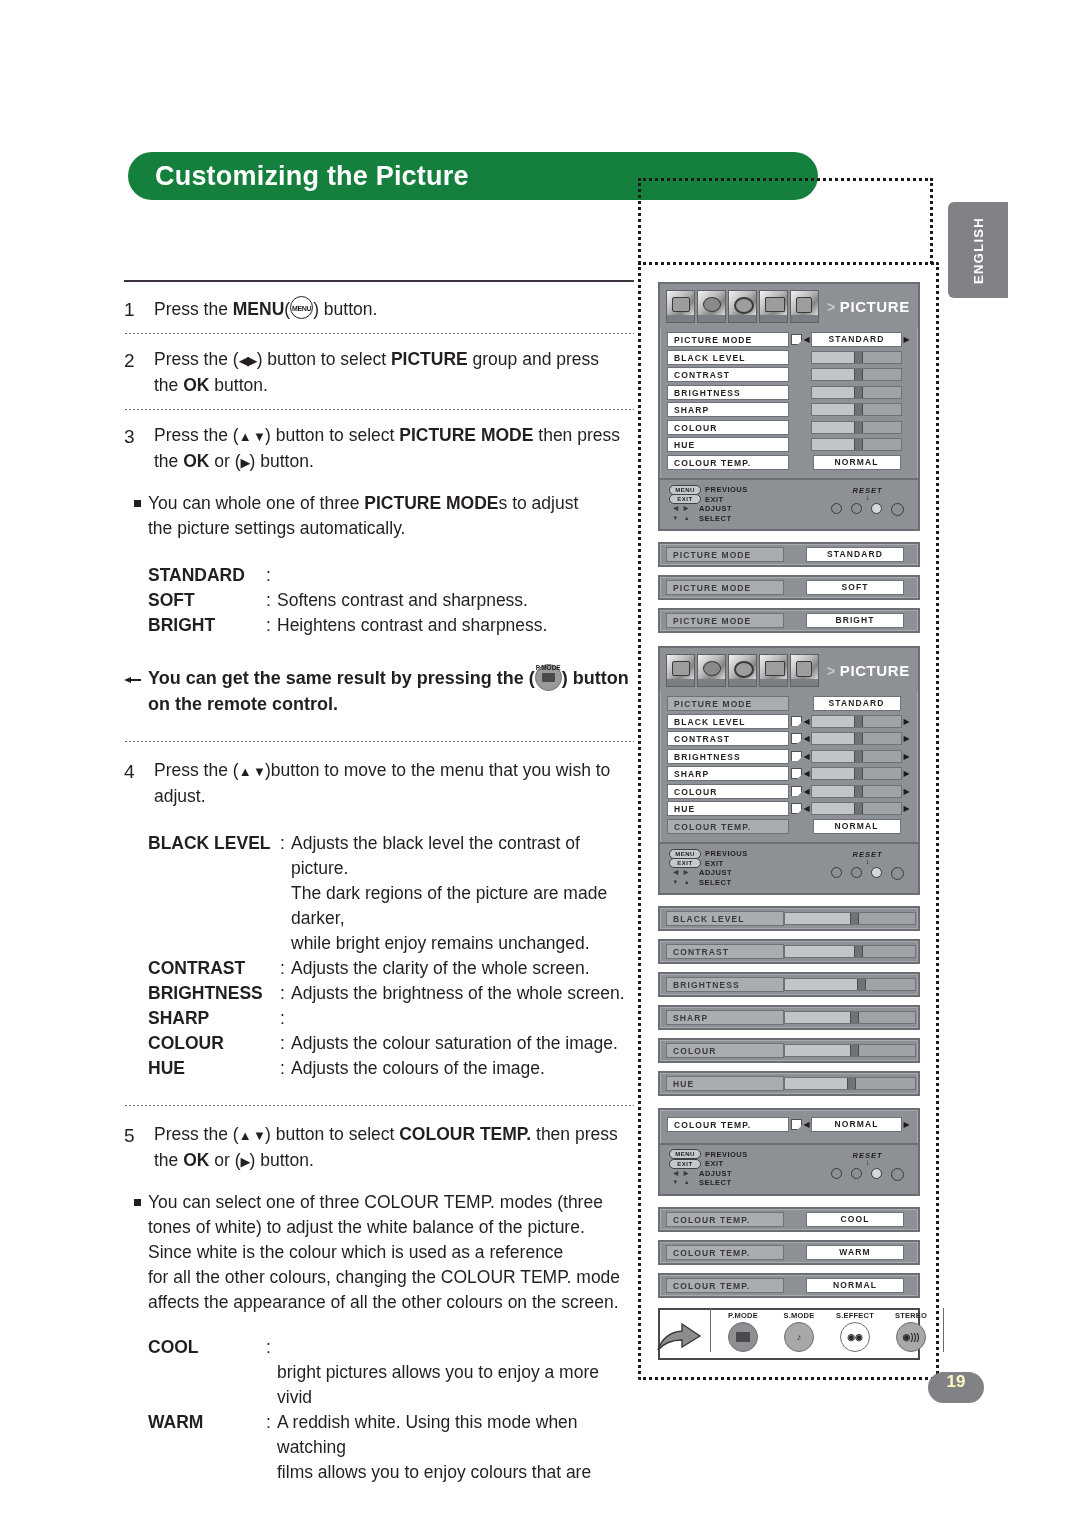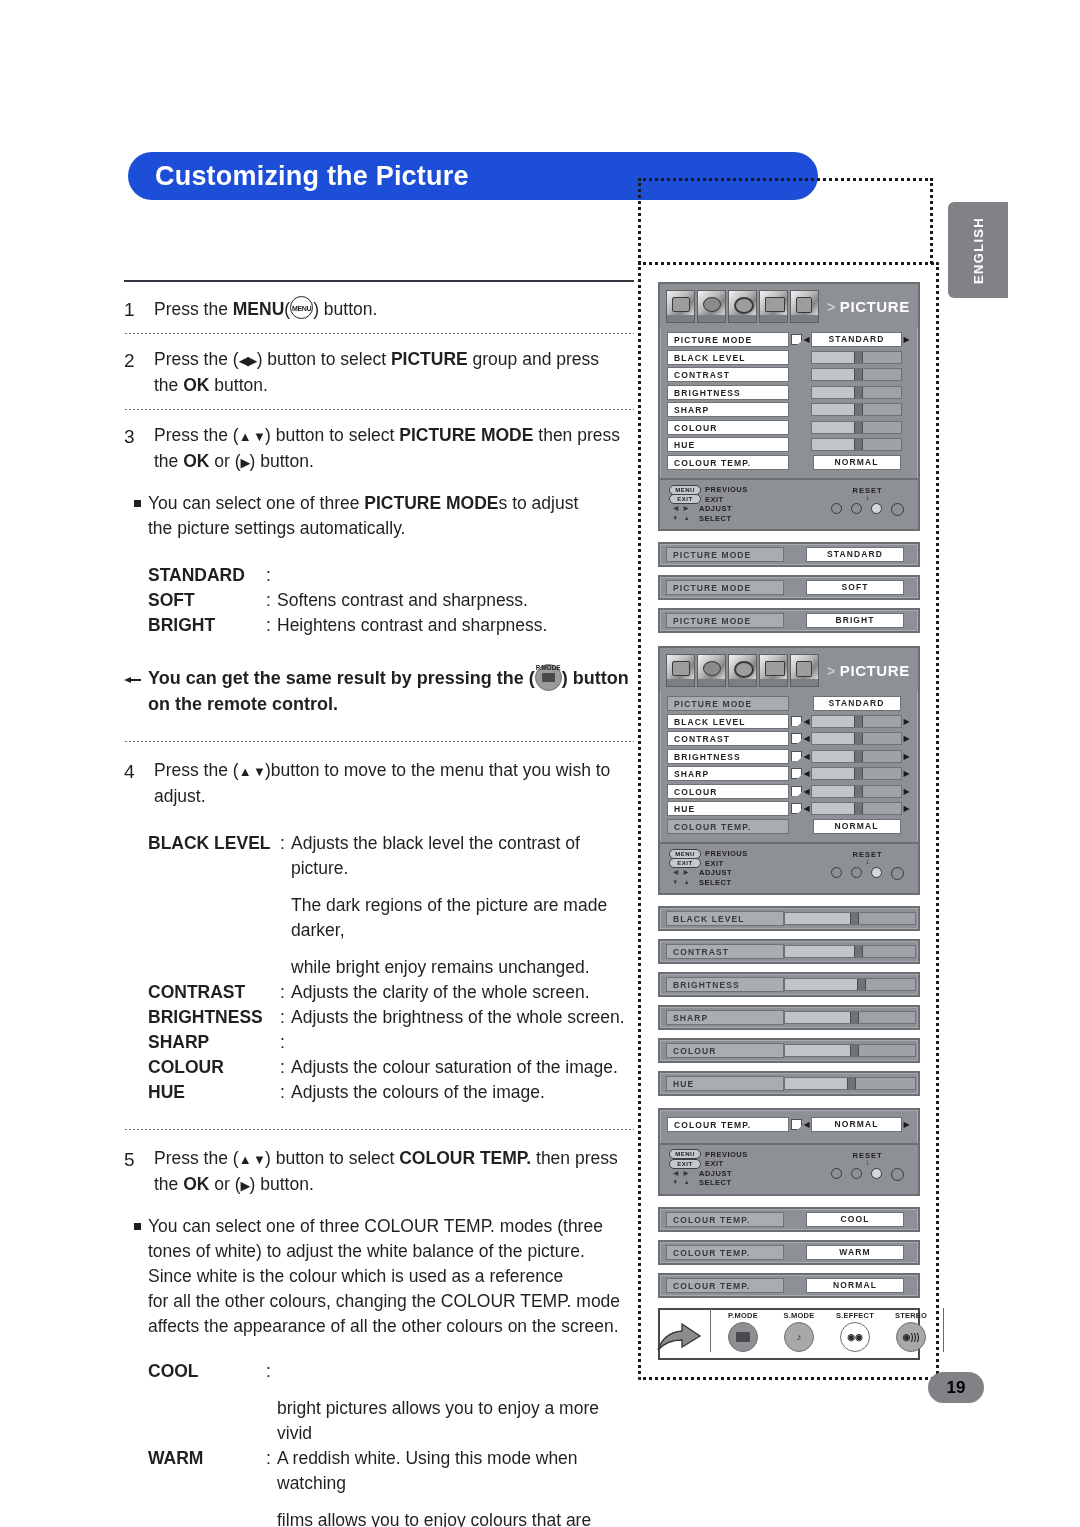--- a/index.html
+++ b/index.html
@@ -7,21 +7,21 @@
     width:1080px;height:1527px;background:#ffffff;
     font-family:"Liberation Sans",sans-serif;
     position:relative;overflow:hidden;
     -webkit-font-smoothing:antialiased;
   }
   .page{position:absolute;inset:0;}
 
   
   .title-banner{
     position:absolute;left:128px;top:152px;width:690px;height:48px;
-    background:#1d4ed8;border-radius:24px;
+    background:#15803d;border-radius:24px;
     display:flex;align-items:center;
   }
   .title-banner .title-text{
     color:#ffffff;font-size:27px;font-weight:bold;letter-spacing:.2px;
     margin-left:27px;
   }
 
   
   .lang-tab{
     position:absolute;left:948px;top:202px;width:60px;height:96px;
@@ -70,21 +70,21 @@
   }
   .bullet-txt{font-size:17.5px;line-height:25px;color:#231f20;}
 
   
   .deflist{margin-top:22px;margin-left:24px;}
   .defrow{display:flex;font-size:17.5px;line-height:25px;color:#231f20;}
   .defterm{flex:0 0 118px;font-weight:bold;}
   .defterm.wide{flex:0 0 132px;}
   .defsep{flex:0 0 11px;}
   .defdesc{flex:1;}
-  .defcont{margin-left:129px;font-size:17.5px;line-height:25px;color:#231f20;margin-top:12px;}
+  .defcont{margin-left:129px;font-size:17.5px;line-height:25px;color:#231f20;}
   .defcont.wide{margin-left:143px;}
 
   
   .note{
     display:flex;margin-top:26px;font-weight:bold;font-size:18px;
     line-height:26px;color:#231f20;
   }
   .note-hand{flex:0 0 24px;padding-top:3px;}
   .pmode-btn{
     display:inline-block;width:25px;height:25px;border-radius:50%;
@@ -191,21 +191,21 @@
   .leg-line{display:flex;align-items:center;gap:4px;height:9.5px;}
   .pill{
     display:inline-block;min-width:26px;text-align:center;
     border:1px solid #3e4144;border-radius:5px;background:#c6c9cc;
     font-size:6px;padding:0 2px;line-height:8px;color:#1c1c1c;
   }
   .leg-arrows{width:26px;text-align:center;font-size:6px;letter-spacing:2px;color:#3a3a3c;}
   .leg-right{
     position:absolute;right:14px;top:6px;text-align:center;
   }
-  .leg-right .rlabel{font-size:7.5px;font-weight:bold;color:#231f20;letter-spacing:1px;}
+  .leg-right .rlabel{font-size:7.5px;font-weight:bold;color:#231f20;letter-spacing:1px;font-style:italic;}
   .leg-right .down{font-size:8px;line-height:6px;color:#231f20;}
   .circles{display:flex;gap:9px;margin-top:2px;}
   .circles i{
     display:block;width:9px;height:9px;border-radius:50%;
     border:1.4px solid #3a3a3c;
   }
   .circles i.light{background:#d5d7d9;}
   .circles i.big{width:11px;height:11px;}
 
   
@@ -244,22 +244,22 @@
     position:absolute;inset:0;display:flex;align-items:center;justify-content:center;
     font-size:9px;color:#2a2a2c;font-weight:bold;
   }
   .rbtn .scr2{
     position:absolute;left:7px;top:9px;width:14px;height:10px;background:#4a4a4d;border-radius:1px;
   }
 
   
   .pageno{
     position:absolute;left:928px;top:1372px;width:56px;height:31px;
-    background:#808285;border-radius:16px;color:#000000;font-size:17px;
-    font-weight:bold;display:flex;align-items:center;justify-content:center;
+    background:#808285;border-radius:16px;color:#fef9c3;font-size:17px;
+    font-weight:bold;display:flex;justify-content:center;
   }
 </style>
 </head>
 <body>
 
 <div class="page">
 
   <div class="title-banner">
     <div class="title-text">Customizing the Picture</div>
   </div>
@@ -296,21 +296,21 @@
       <div class="step-num">3</div>
       <div class="step-body">
         <span>Press the (</span><span class="ar">▲ ▼</span><span>) button to select </span><b>PICTURE MODE</b><span> then press</span><br>
         <span>the </span><b>OK</b><span> or (</span><span class="ar">▶</span><span>) button.</span>
       </div>
     </div>
 
     <div class="bullet-row">
       <div class="bullet-sq"><em></em></div>
       <div class="bullet-txt">
-        <span>You can select one of three </span><b>PICTURE MODE</b><span>s to adjust</span><br>
+        <span>You can whole one of three </span><b>PICTURE MODE</b><span>s to adjust</span><br>
         <span>the picture settings automatically.</span>
       </div>
     </div>
 
     <div class="deflist">
       <div class="defrow">
         <div class="defterm">STANDARD</div>
         <div class="defsep">:</div>
       </div>
       <div class="defrow">

